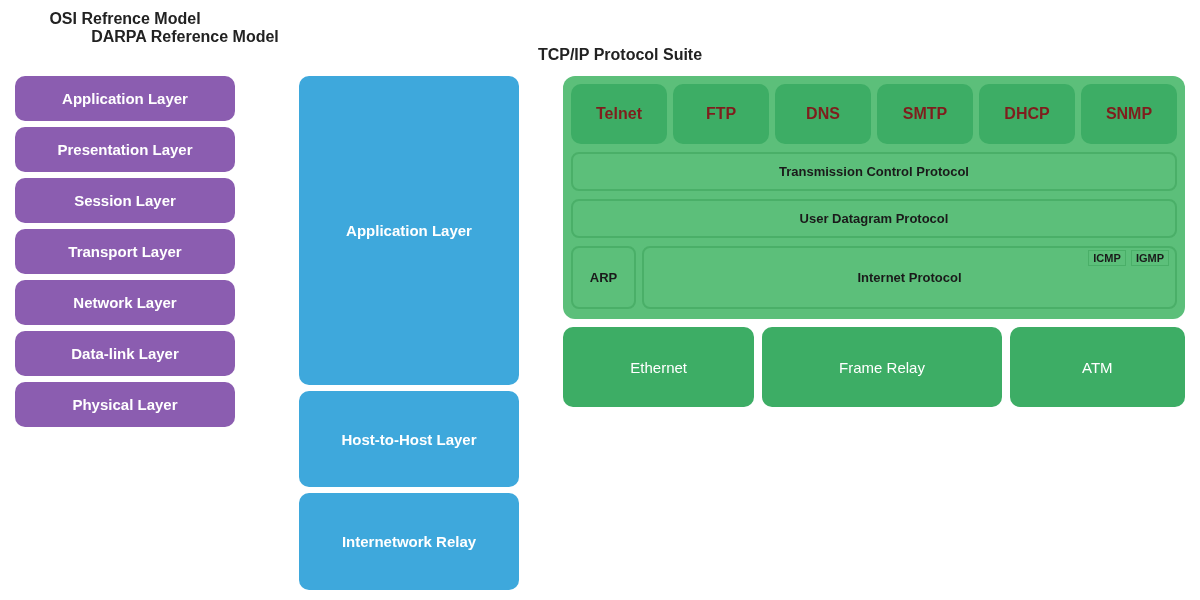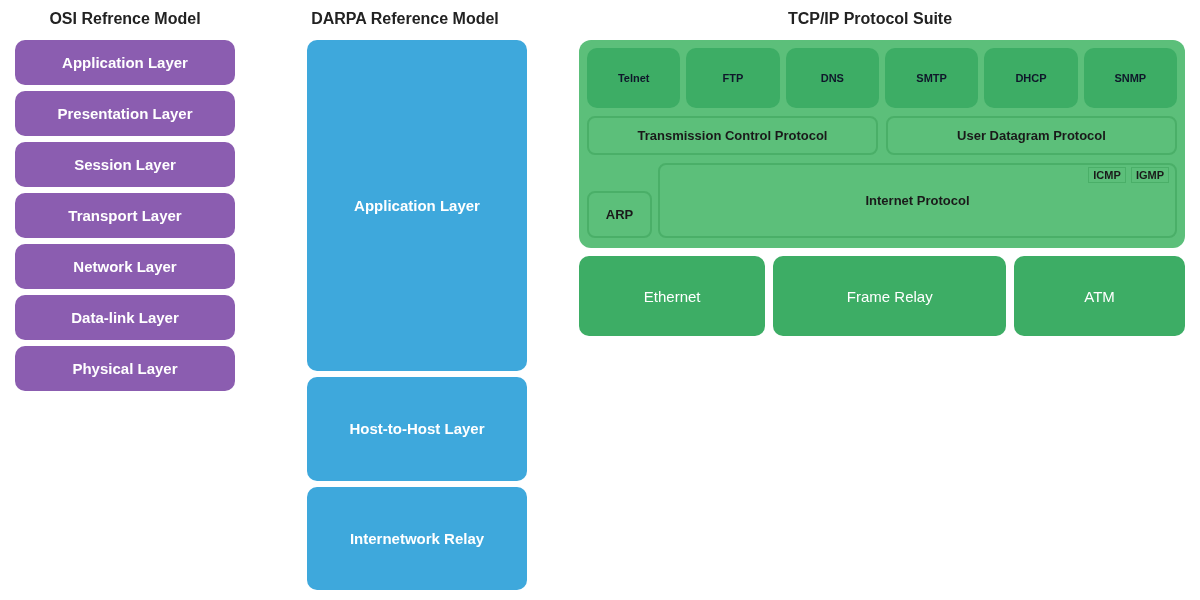--- a/index.html
+++ b/index.html
@@ -9,38 +9,38 @@
       width: 1200px;
       height: 600px;
       overflow: hidden;
       display: flex;
       flex-direction: column;
       padding: 10px 15px;
     }
 
     .headers-row {
       display: flex;
-      flex-direction: row;
+      flex-direction: column;
       margin-bottom: 8px;
     }
     .col-header {
       font-size: 16px;
       font-weight: bold;
       color: #222;
       text-align: center;
     }
     .col-header.osi { width: 220px; }
     .col-header.darpa { width: 220px; margin-left: 60px; }
     .col-header.tcpip { flex: 1; text-align: center; margin-left: 40px; }
 
     .main-row {
       display: flex;
       flex-direction: row;
       flex: 1;
-      gap: 12px;
+      gap: 4px;
     }
 
     
     .osi-col {
       width: 220px;
       display: flex;
       flex-direction: column;
       gap: 6px;
       padding-top: 4px;
     }
@@ -100,36 +100,36 @@
     }
 
     
     .proto-cards-row {
       display: flex;
       flex-direction: row;
       gap: 6px;
     }
     .proto-card {
       background: #3DAD65;
-      color: #0f172a;
-      border-radius: 10px;
-      font-size: 11px;
+      color: #7f1d1d;
+      border-radius: 10px;
+      font-size: 16px;
       font-weight: bold;
       flex: 1;
       text-align: right;
       padding: 14px 4px 14px 4px;
       min-height: 60px;
       display: flex;
       align-items: center;
       justify-content: center;
     }
 
     .transport-row {
       display: flex;
-      flex-direction: row;
+      flex-direction: column;
       gap: 8px;
     }
     .transport-box {
       background: #5CBF7A;
       border: 2px solid #4aaf68;
       border-radius: 8px;
       color: #1a1a1a;
       font-size: 13px;
       font-weight: bold;
       text-align: center;
@@ -148,27 +148,26 @@
       align-items: stretch;
     }
     .arp-box {
       background: #5CBF7A;
       border: 2px solid #4aaf68;
       border-radius: 8px;
       color: #1a1a1a;
       font-size: 13px;
       font-weight: bold;
       text-align: center;
-      padding: 14px 8px;
+      padding: 22px 8px;
       width: 65px;
       display: flex;
       align-items: center;
       justify-content: center;
       margin-right: 6px;
-      margin-top: 28px;
     }
     .ip-box {
       background: #5CBF7A;
       border: 2px solid #4aaf68;
       border-radius: 8px;
       color: #1a1a1a;
       font-size: 13px;
       font-weight: bold;
       text-align: center;
       flex: 1;

